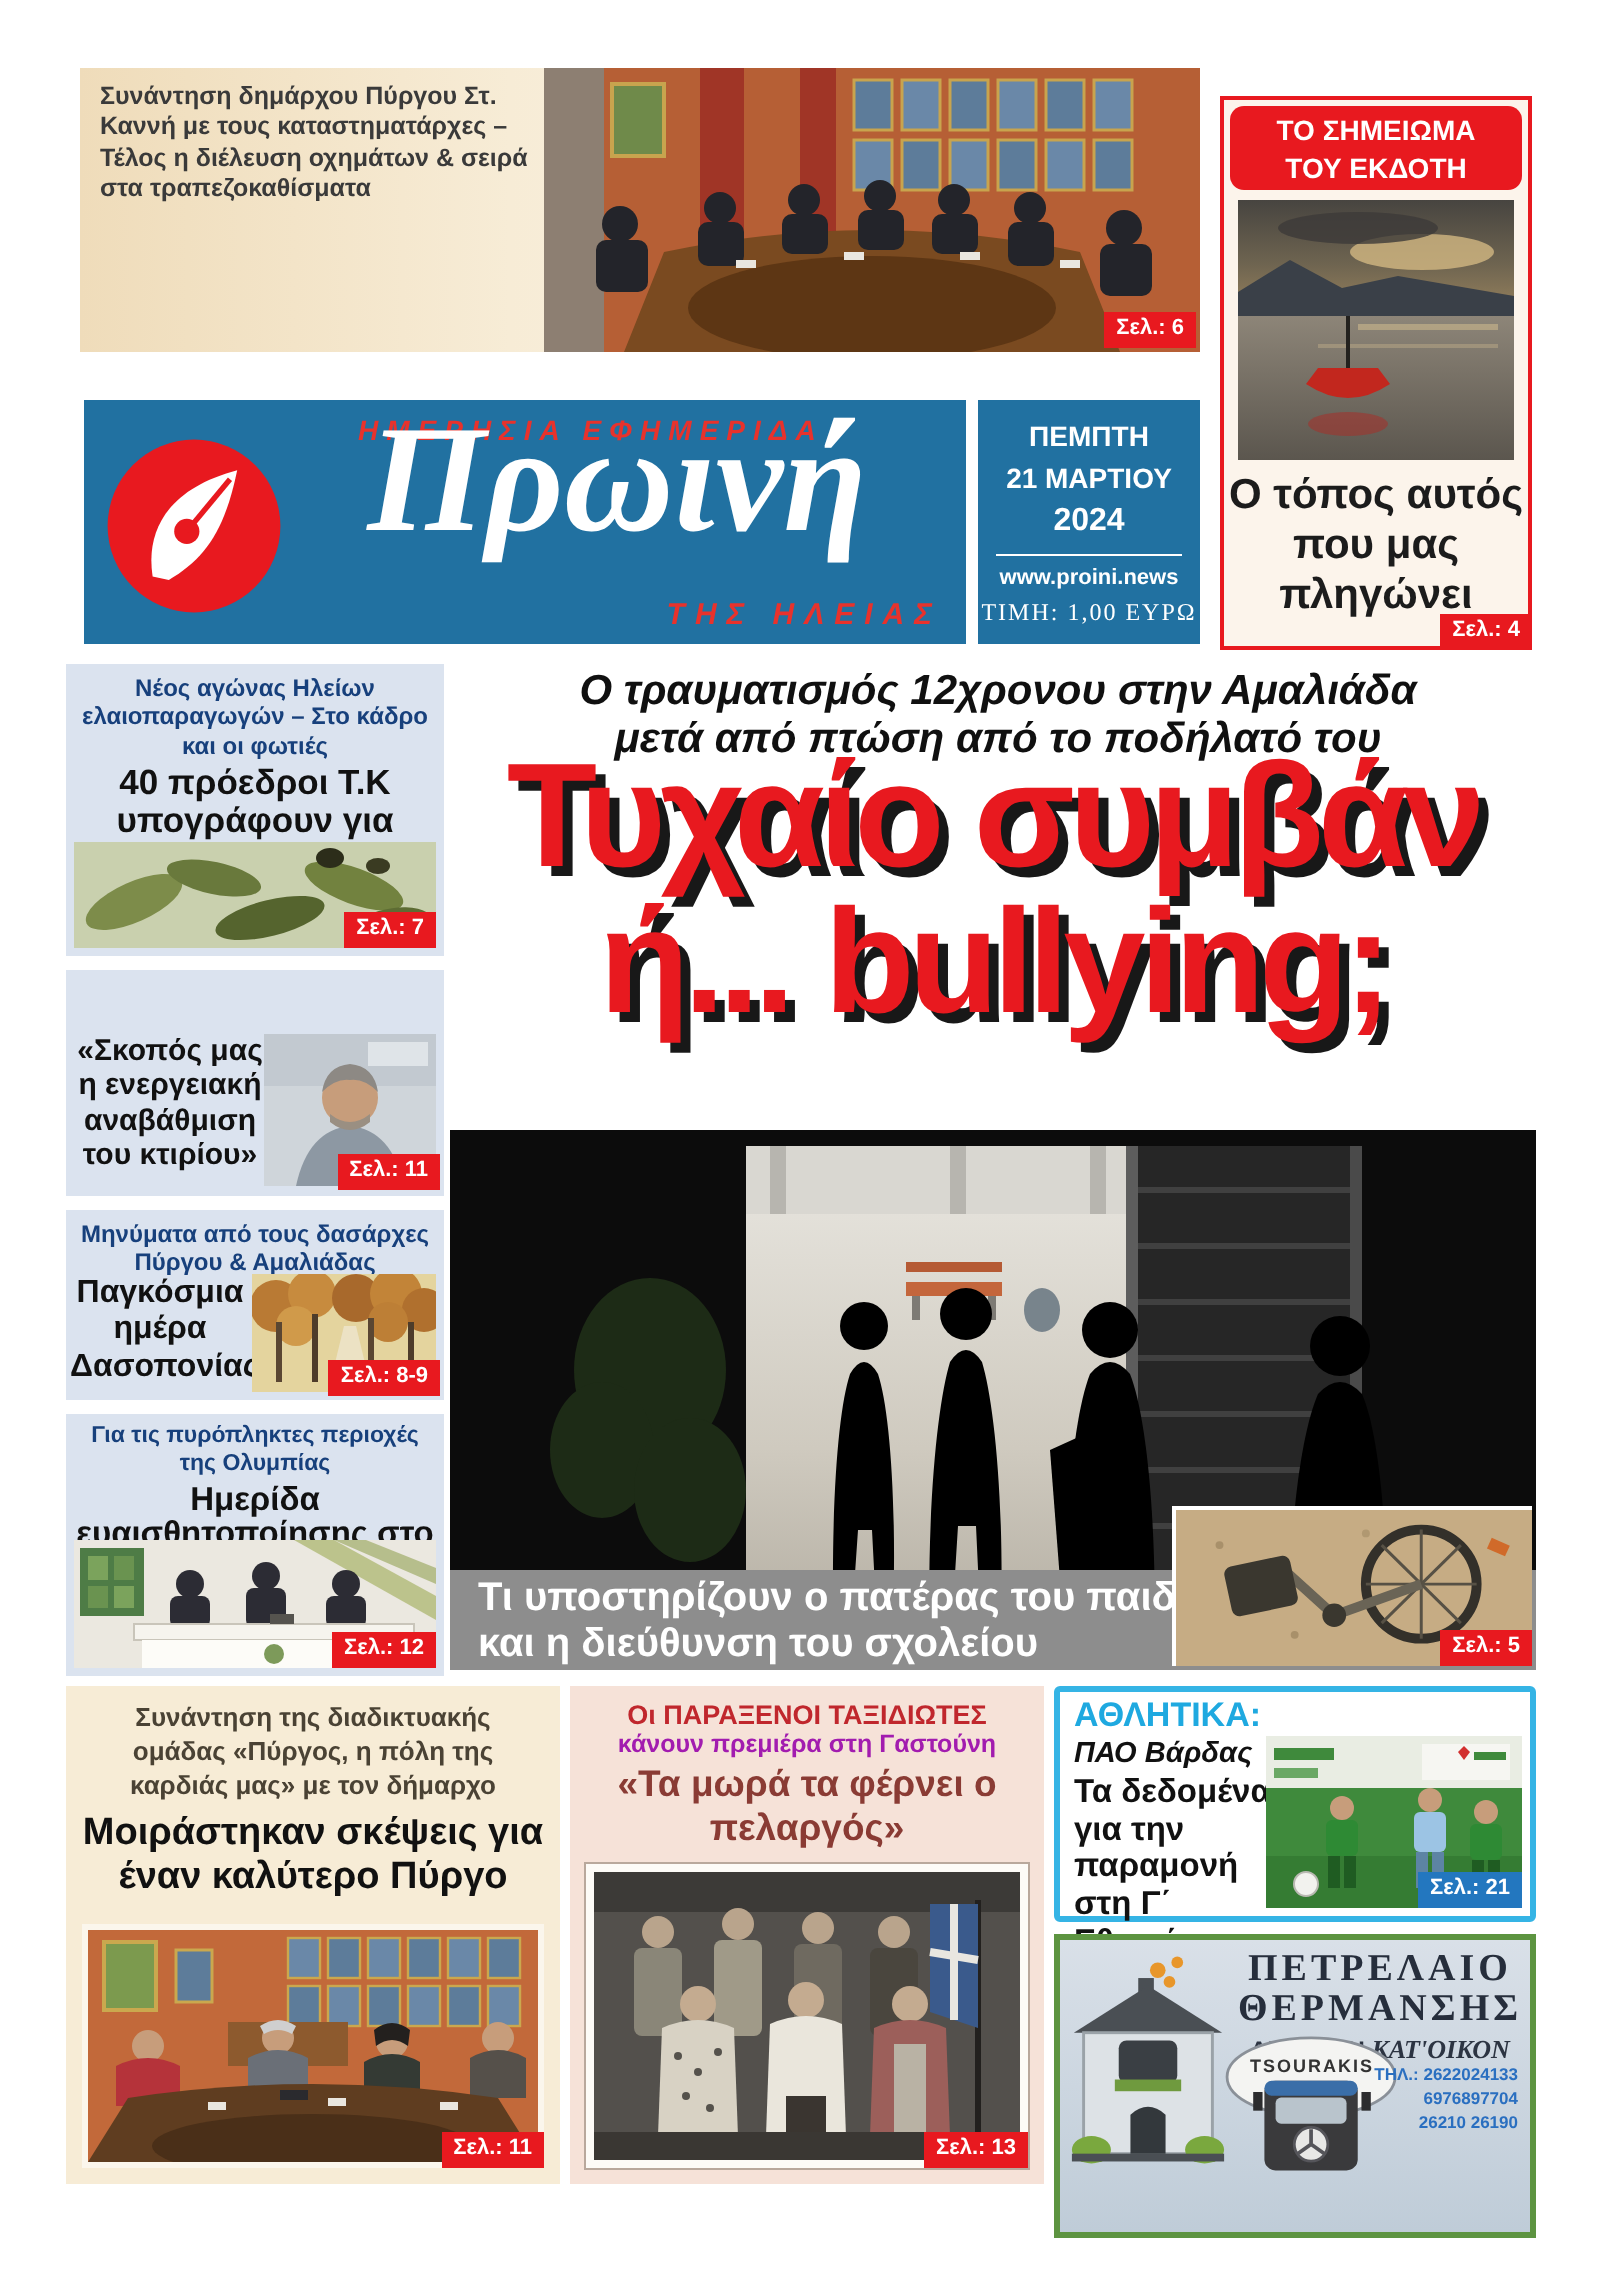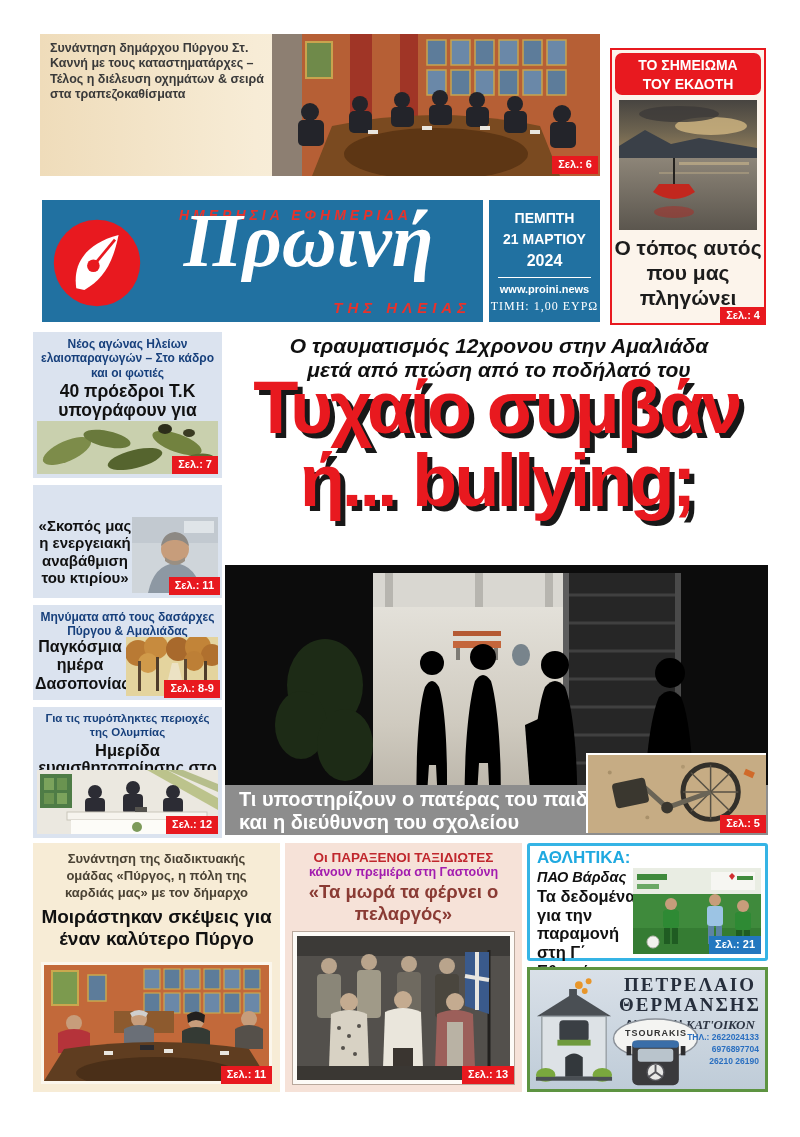--- a/index.html
+++ b/index.html
@@ -156,21 +156,21 @@
     position:absolute; left:527px; top:843px; width:241px; height:118px;
     background:#fff; border:3px solid #35b4e5; border-radius:3px;
   }
   .sp-label { position:absolute; left:7px; top:2px; color:#1fa9e0; font-weight:bold; font-size:17px; }
   .sp-kicker { position:absolute; left:7px; top:23px; font-weight:bold; font-style:italic; font-size:14.5px; color:#111; }
   .sp-headline { position:absolute; left:7px; top:41px; width:102px; font-weight:bold; font-size:16.5px; line-height:1.13; color:#111; }
   .sp-photo { position:absolute; right:4px; top:22px; width:128px; height:86px; }
   .sp-photo svg { display:block; width:100%; height:100%; }
 
   .ad {
-    position:absolute; left:527px; top:967px; width:241px; height:125px;
+    position:absolute; left:527px; top:967px; width:241px; height:152px;
     background:linear-gradient(180deg,#d9e0e8 0%,#bfccd8 100%);
     border:3px solid #5d9441;
   }
   .ad-title {
     position:absolute; left:86px; top:5px; width:148px; text-align:center;
     font-family:"Liberation Serif", serif; font-weight:bold; font-size:19px;
     letter-spacing:2px; line-height:1.05; color:#262e3c;
   }
   .ad-sub { position:absolute; left:86px; top:47px; width:148px; text-align:center; font-weight:bold; font-size:12px; color:#2c3442; }
   .ad-sub .it { font-style:italic; font-family:"Liberation Serif", serif; font-size:13px; }

